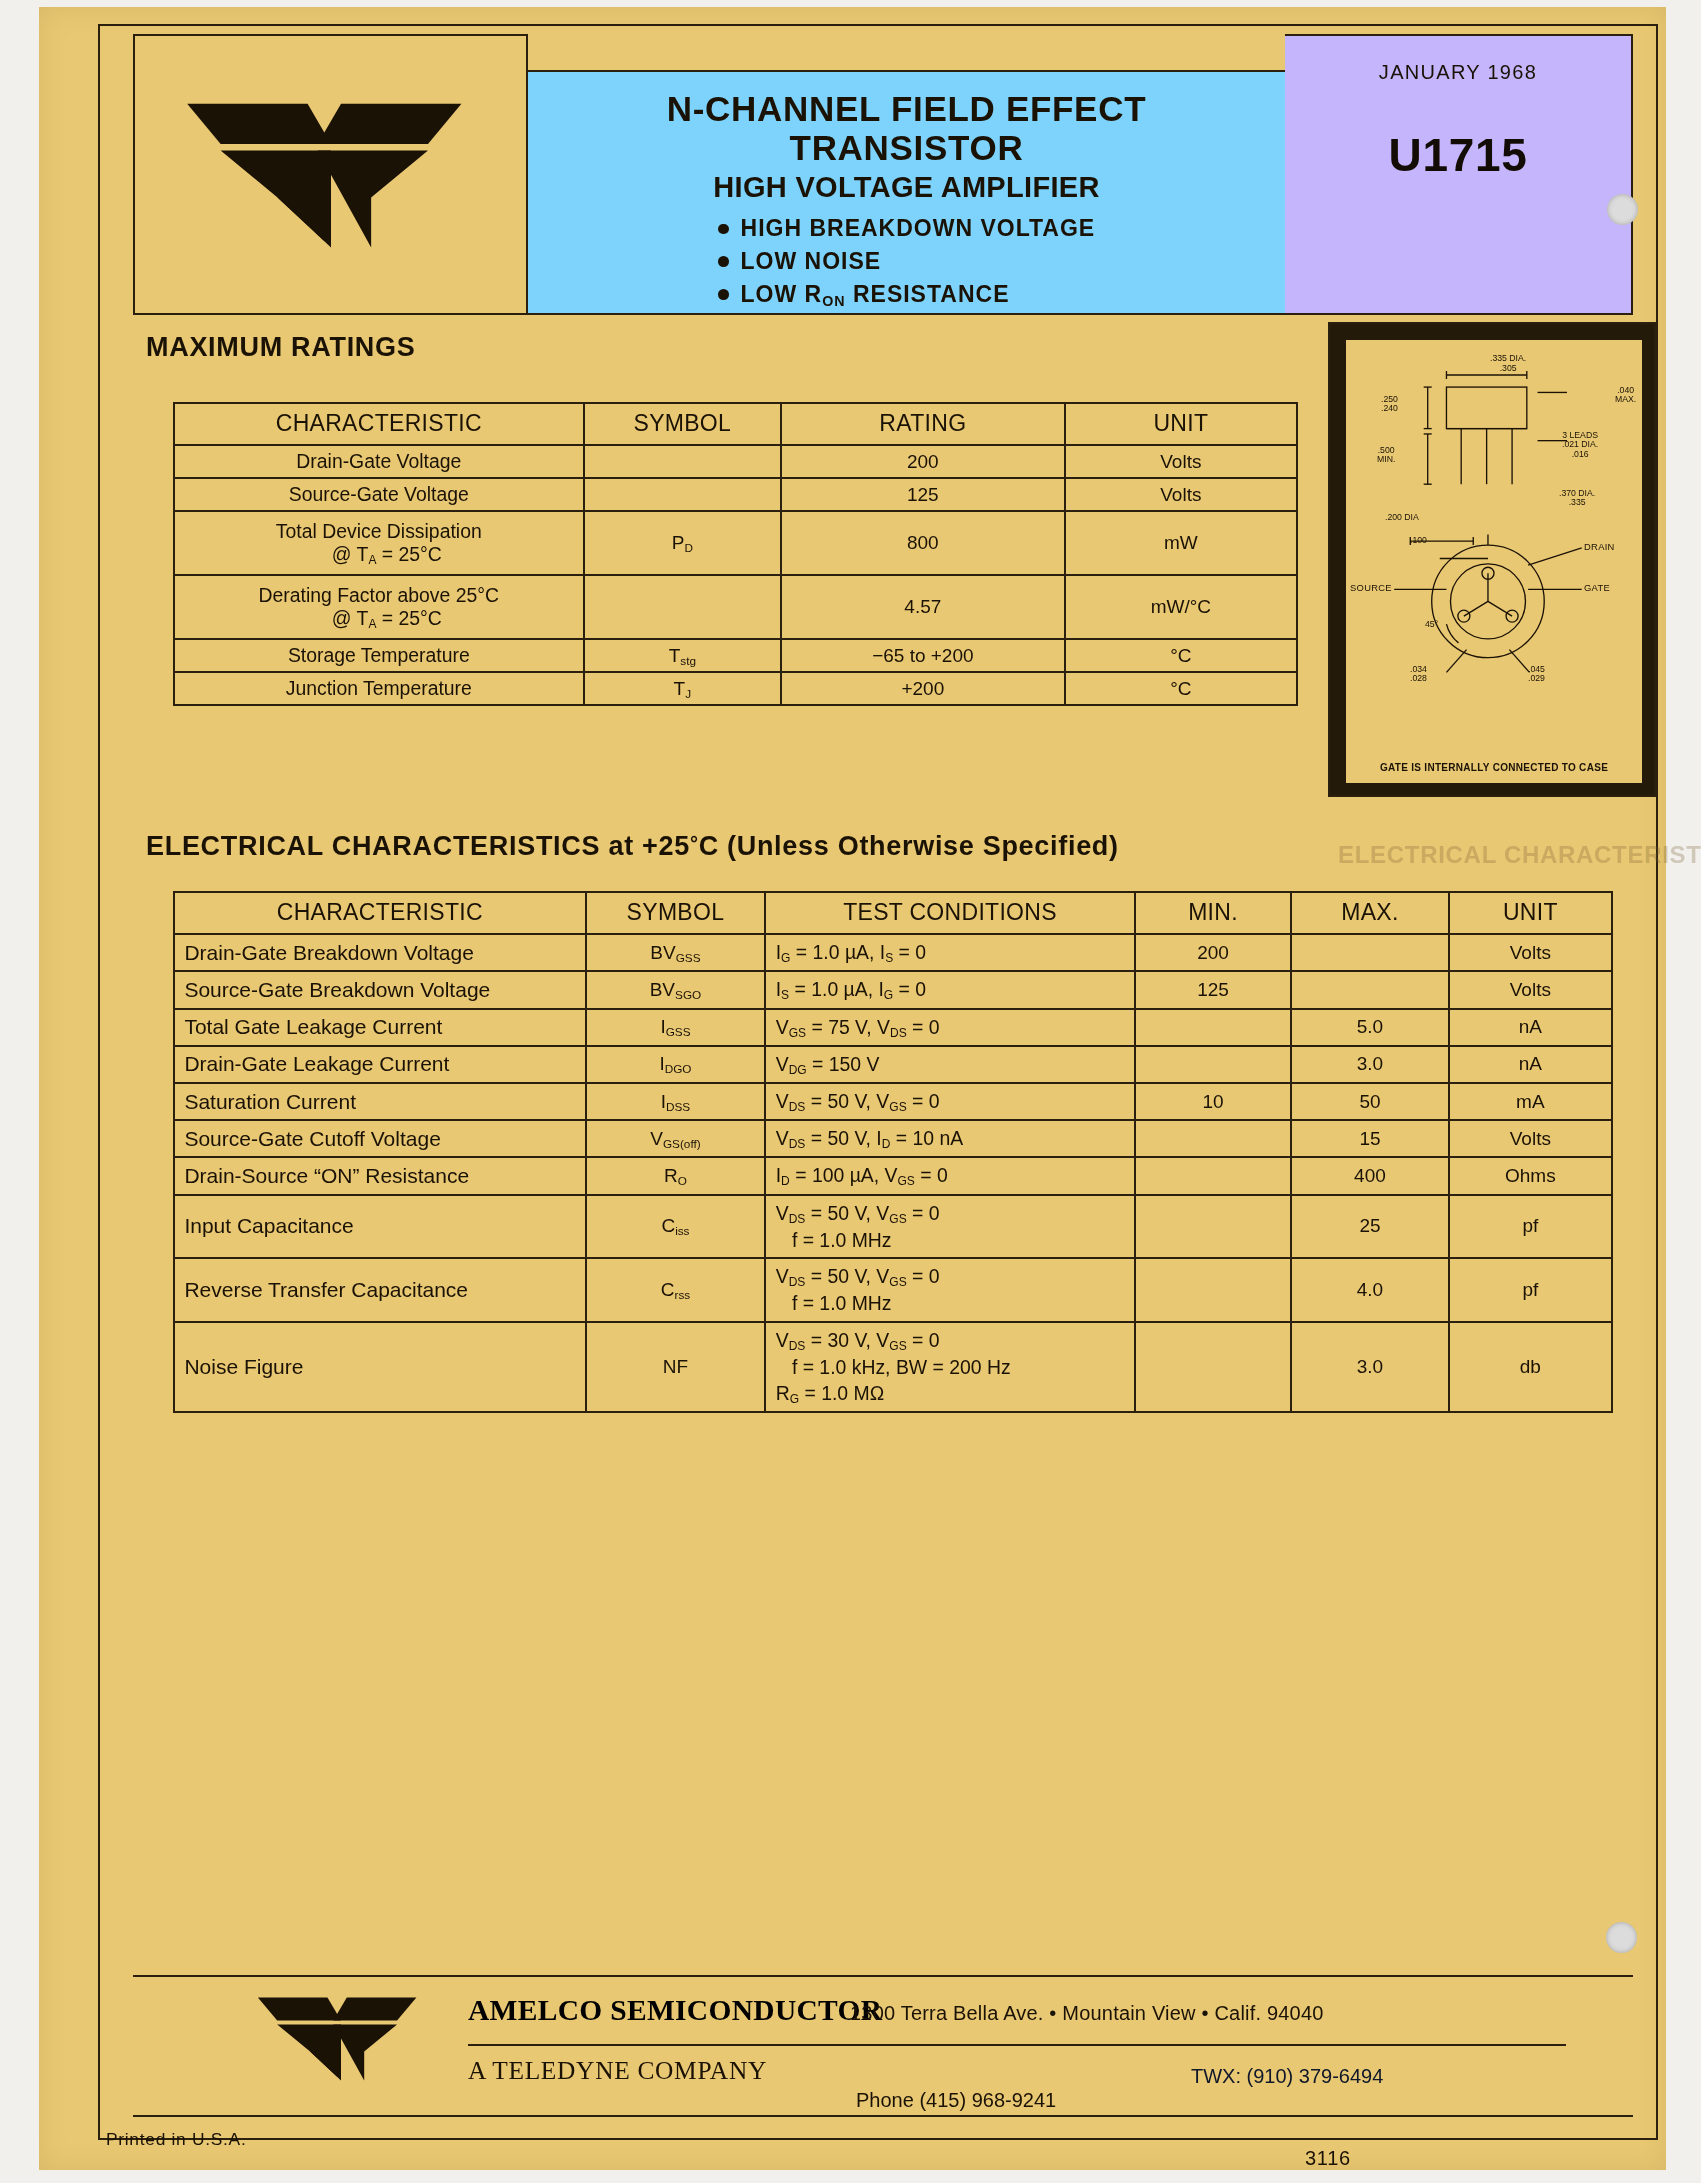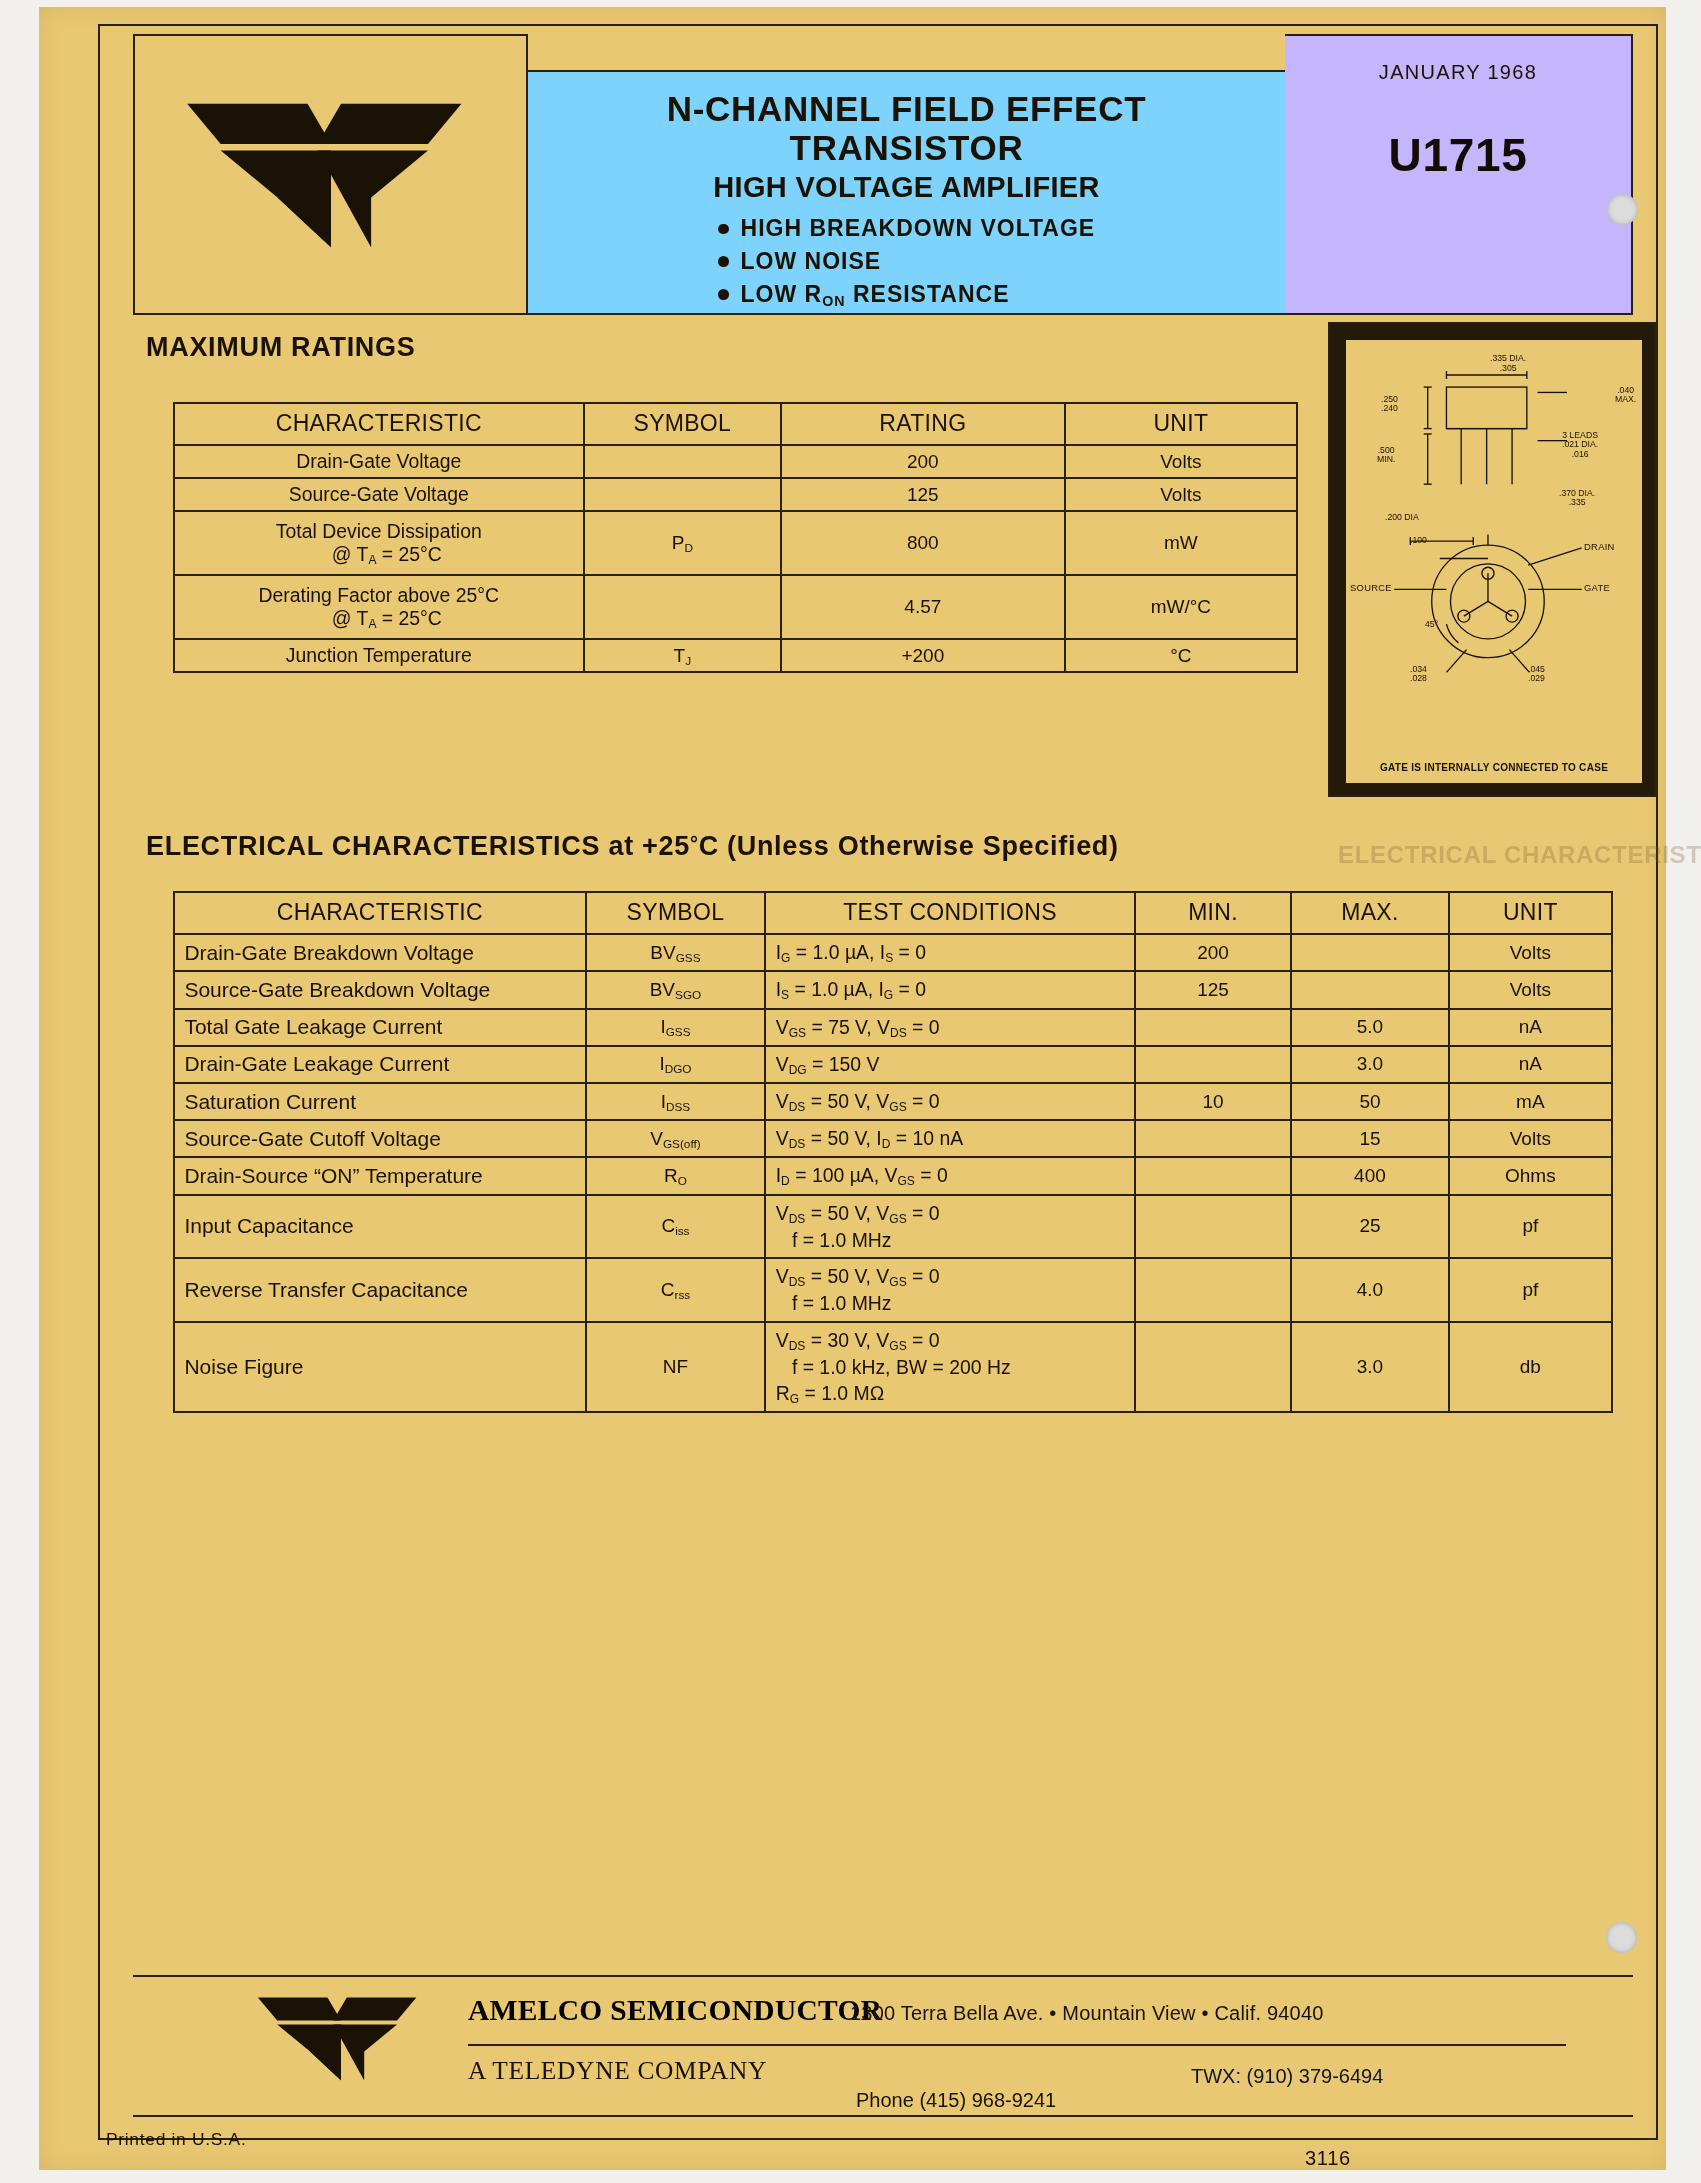--- a/index.html
+++ b/index.html
@@ -416,20 +416,26 @@
           <td class="rate">800</td>
           <td class="unit">mW</td>
         </tr>
         <tr class="tall">
           <td class="char left">Derating Factor above 25°C<br>&nbsp;&nbsp;&nbsp;@ T<sub>A</sub> = 25°C</td>
           <td class="sym"></td>
           <td class="rate">4.57</td>
           <td class="unit">mW/°C</td>
         </tr>
         <tr>
+          <td class="char left">Storage Temperature</td>
+          <td class="sym">T<sub>stg</sub></td>
+          <td class="rate">−65 to +200</td>
+          <td class="unit">°C</td>
+        </tr>
+        <tr>
           <td class="char left">Junction Temperature</td>
           <td class="sym">T<sub>J</sub></td>
           <td class="rate">+200</td>
           <td class="unit">°C</td>
         </tr>
       </tbody>
     </table>
 
     <div class="pkg-box">
       <div class="pkg-inner">
@@ -564,21 +570,21 @@
         </tr>
         <tr>
           <td class="char">Source-Gate Cutoff Voltage</td>
           <td class="sym">V<sub>GS(off)</sub></td>
           <td class="cond">V<sub>DS</sub> = 50 V, I<sub>D</sub> = 10 nA</td>
           <td class="minc"></td>
           <td class="maxc">15</td>
           <td class="unit">Volts</td>
         </tr>
         <tr>
-          <td class="char">Drain-Source “ON” Temperature</td>
+          <td class="char">Drain-Source “ON” Resistance</td>
           <td class="sym">R<sub>O</sub></td>
           <td class="cond">I<sub>D</sub> = 100 µA, V<sub>GS</sub> = 0</td>
           <td class="minc"></td>
           <td class="maxc">400</td>
           <td class="unit">Ohms</td>
         </tr>
         <tr>
           <td class="char">Input Capacitance</td>
           <td class="sym">C<sub>iss</sub></td>
           <td class="cond">V<sub>DS</sub> = 50 V, V<sub>GS</sub> = 0<br>&nbsp;&nbsp;&nbsp;f = 1.0 MHz</td>

